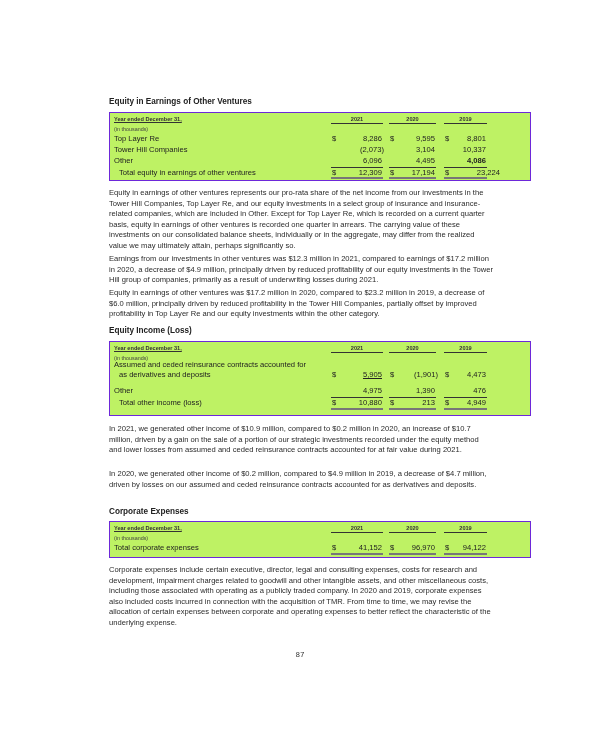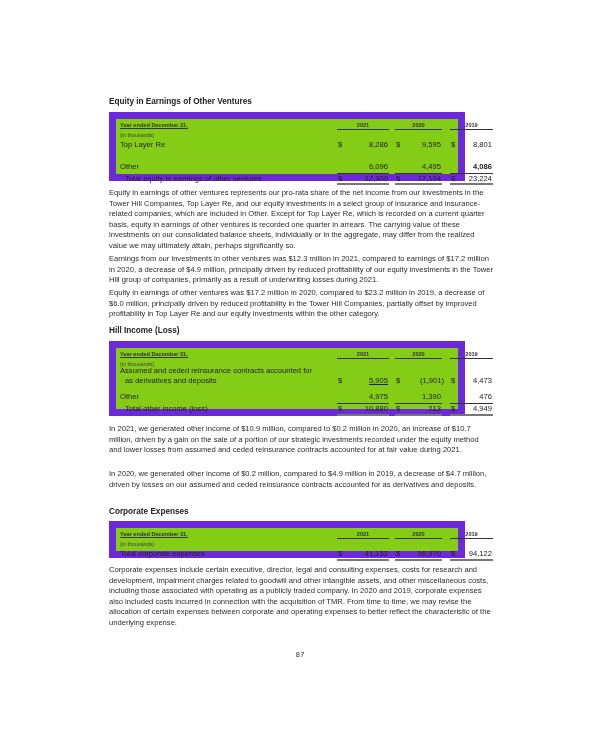--- a/index.html
+++ b/index.html
@@ -1,20 +1,20 @@
 <!DOCTYPE html>
 <html><head>
 <meta charset="utf-8">
 <style>
   html, body { margin: 0; padding: 0; background: #ffffff; }
   body { width: 600px; height: 744px; position: relative; overflow: hidden;
          font-family: "Liberation Sans", sans-serif; color: #222; }
   .h { position: absolute; left: 109px; font-weight: bold; font-size: 8.2px; color: #222; }
   .para { position: absolute; left: 109px; width: 384px; font-size: 7.6px; line-height: 10.6px; color: #2a2a2a; margin: 0; }
-  .tbox { position: absolute; left: 109px; width: 356px; border: 7px solid #6d28d9; box-sizing: border-box; background: #84cc16; }
+  .tbox { position: absolute; left: 109px; width: 422px; border: 1px solid #6d28d9; box-sizing: border-box; background: #bef264; }
   .row { position: absolute; left: 0; right: 0; font-size: 7.6px; color: #222; }
   .lbl { position: absolute; left: 4px; white-space: nowrap; }
   .lbl.indent { left: 9px; }
   .hdr-lbl { position: absolute; left: 4px; font-size: 5.6px; font-weight: bold; text-decoration: underline; color: #333; }
   .units { position: absolute; left: 4px; font-size: 5.4px; color: #444; }
   .yr { position: absolute; font-size: 5.6px; font-weight: bold; text-align: center; color: #333;
         border-bottom: 1px solid #333; padding-bottom: 1px; }
   .dol { position: absolute; }
   .val { position: absolute; text-align: right; }
   .topline { position: absolute; height: 0; border-top: 1px solid #333; }
@@ -36,50 +36,56 @@
   <div class="row" style="top:21px; height:11px;">
     <span class="lbl">Top Layer Re</span>
     <span class="dol" style="left:222px;">$</span>
     <span class="val" style="left:230px; width:42px;">8,286</span>
     <span class="dol" style="left:280px;">$</span>
     <span class="val" style="left:288px; width:37px;">9,595</span>
     <span class="dol" style="left:335px;">$</span>
     <span class="val" style="left:343px; width:33px;">8,801</span>
   </div>
 
+  <div class="row" style="top:32px; height:11px;">
+    <span class="lbl">Tower Hill Companies</span>
+    <span class="val" style="left:230px; width:44px;">(2,073)</span>
+    <span class="val" style="left:288px; width:37px;">3,104</span>
+    <span class="val" style="left:343px; width:33px;">10,337</span>
+  </div>
 
   <div class="row" style="top:43px; height:11px;">
     <span class="lbl">Other</span>
     <span class="val" style="left:230px; width:42px;">6,096</span>
     <span class="val" style="left:288px; width:37px;">4,495</span>
     <span class="val" style="left:343px; width:33px;font-weight:bold;">4,086</span>
   </div>
 
   <div class="topline" style="top:54px; left:221px; width:52px;"></div>
   <div class="topline" style="top:54px; left:279px; width:47px;"></div>
   <div class="topline" style="top:54px; left:334px; width:43px;"></div>
   <div class="row" style="top:55px; height:10px;">
     <span class="lbl indent">Total equity in earnings of other ventures</span>
     <span class="dol" style="left:222px;">$</span>
     <span class="val" style="left:230px; width:42px;">12,309</span>
     <span class="dol" style="left:280px;">$</span>
     <span class="val" style="left:288px; width:37px;">17,194</span>
     <span class="dol" style="left:335px;">$</span>
-    <span class="val" style="left:343px; width:33px;">23,224</span>
+    <span class="val" style="left:357px; width:33px;">23,224</span>
   </div>
   <div class="dbl" style="top:64px; left:221px; width:52px;"></div>
   <div class="dbl" style="top:64px; left:279px; width:47px;"></div>
   <div class="dbl" style="top:64px; left:334px; width:43px;"></div>
 </div>
 
 <p class="para" style="top:188px;">Equity in earnings of other ventures represents our pro-rata share of the net income from our investments in the Tower Hill Companies, Top Layer Re, and our equity investments in a select group of insurance and insurance-related companies, which are included in Other. Except for Top Layer Re, which is recorded on a current quarter basis, equity in earnings of other ventures is recorded one quarter in arrears. The carrying value of these investments on our consolidated balance sheets, individually or in the aggregate, may differ from the realized value we may ultimately attain, perhaps significantly so.</p>
 <p class="para" style="top:254px;">Earnings from our investments in other ventures was $12.3 million in 2021, compared to earnings of $17.2 million in 2020, a decrease of $4.9 million, principally driven by reduced profitability of our equity investments in the Tower Hill group of companies, primarily as a result of underwriting losses during 2021.</p>
 <p class="para" style="top:288px;">Equity in earnings of other ventures was $17.2 million in 2020, compared to $23.2 million in 2019, a decrease of $6.0 million, principally driven by reduced profitability in the Tower Hill Companies, partially offset by improved profitability in Top Layer Re and our equity investments within the other category.</p>
 
-<div class="h" style="top:326px;">Hill Income (Loss)</div>
+<div class="h" style="top:326px;">Equity Income (Loss)</div>
 
 <div class="tbox" style="top:341px; height:75px;">
   <div class="hdr-lbl" style="top:3px;">Year ended December 31,</div>
   <div class="yr" style="top:3px; left:221px; width:52px;">2021</div>
   <div class="yr" style="top:3px; left:279px; width:47px;">2020</div>
   <div class="yr" style="top:3px; left:334px; width:43px;">2019</div>
   <div class="units" style="top:13px;">(in thousands)</div>
 
   <div class="row" style="top:18px; height:22px;">
     <span class="lbl" style="top:0;">Assumed and ceded reinsurance contracts accounted for</span>

